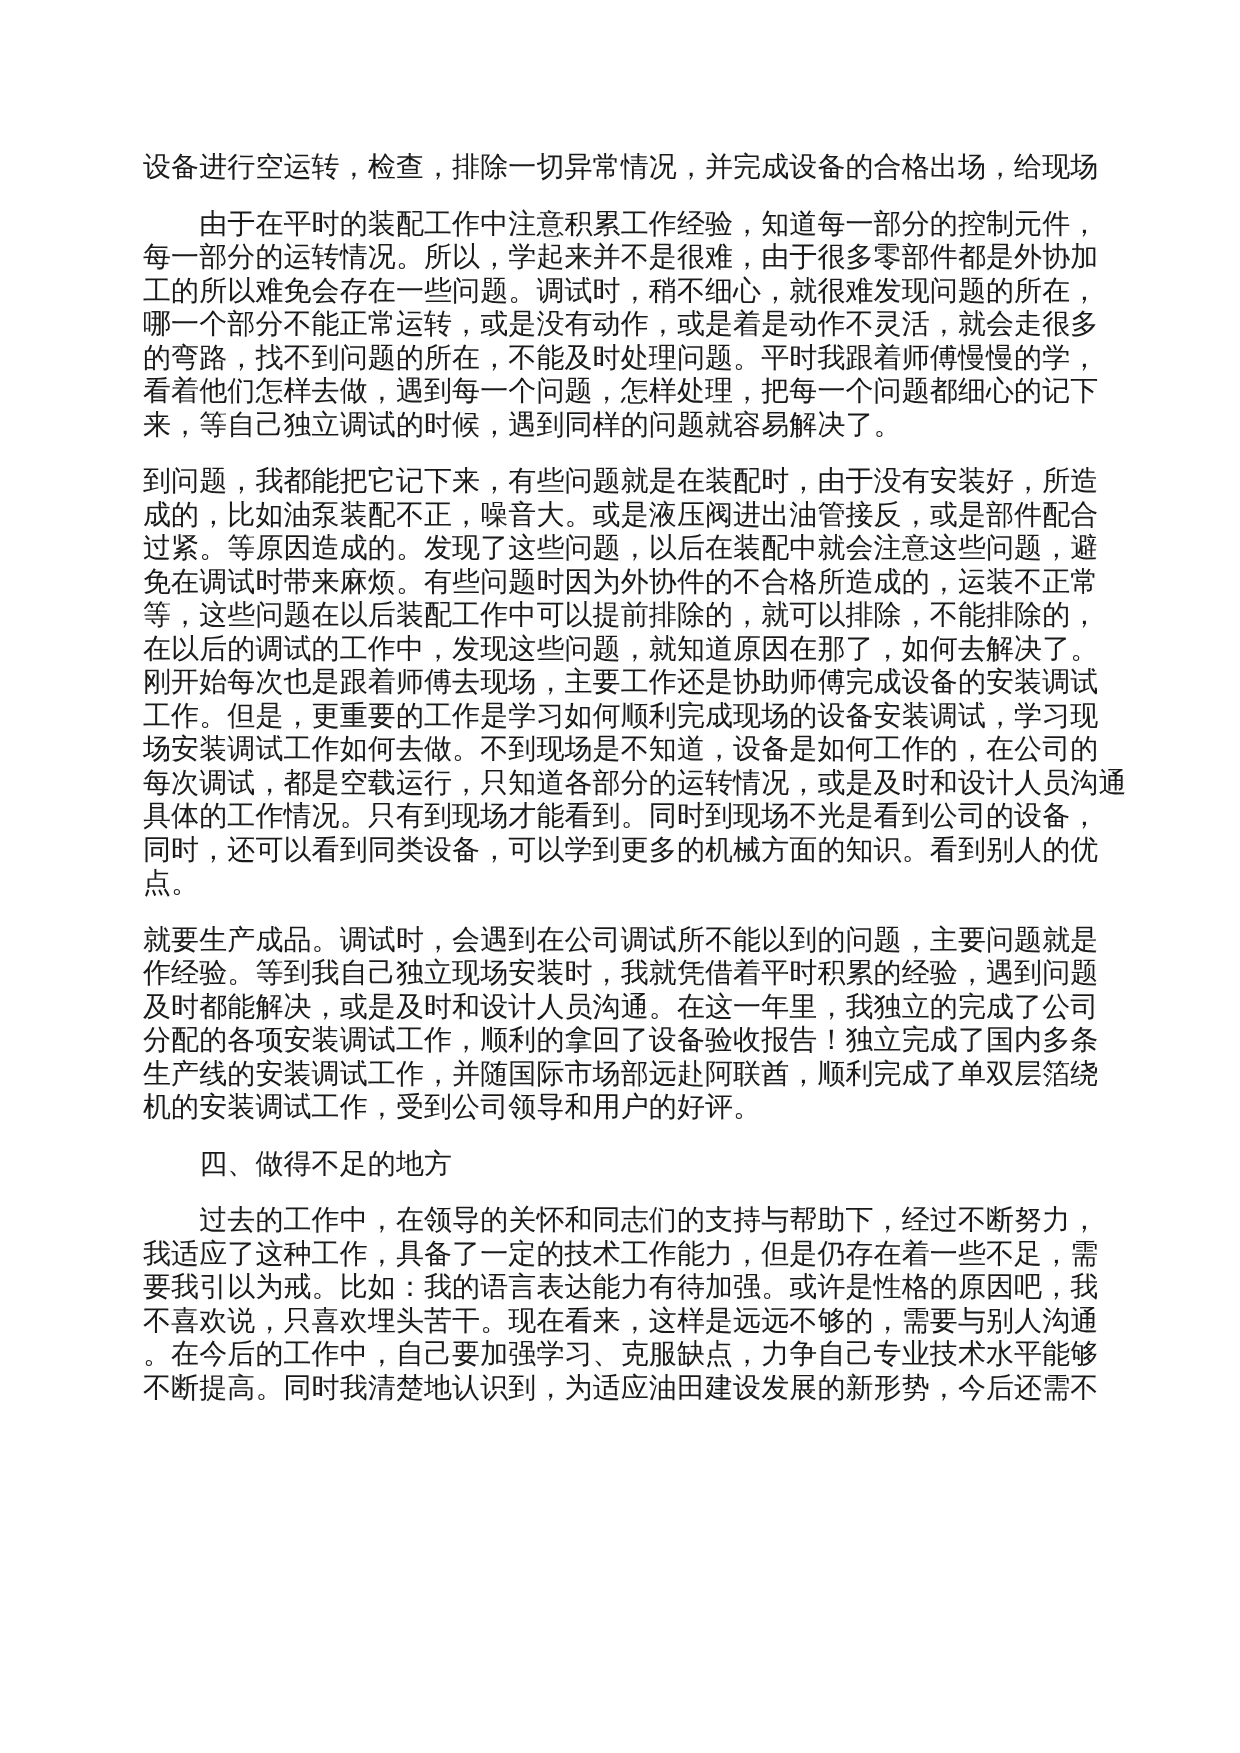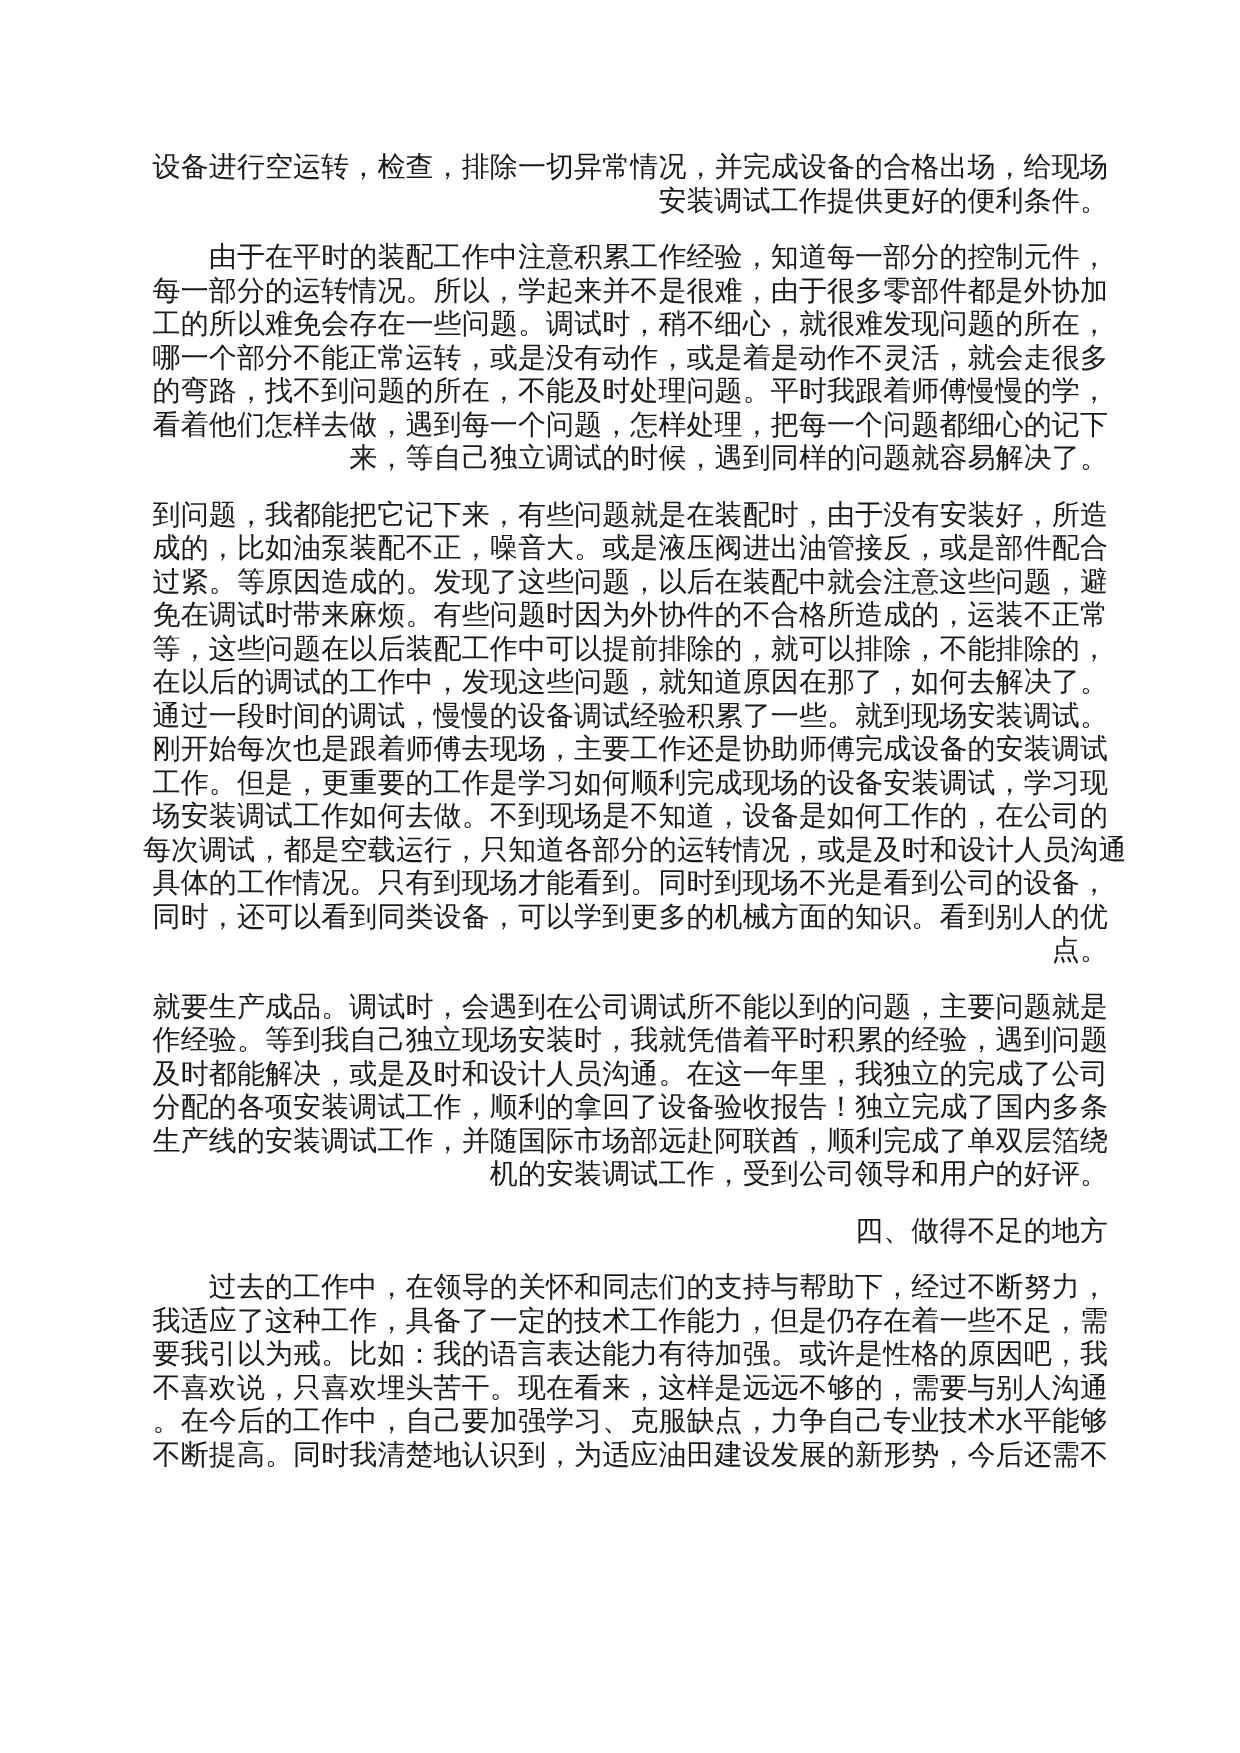--- a/index.html
+++ b/index.html
@@ -8,21 +8,20 @@
     background: #ffffff;
   }
   .page {
     position: relative;
     width: 1240px;
     height: 1632px;
     background: #ffffff;
     overflow: hidden;
     font-family: "Liberation Serif", "DejaVu Serif", serif;
     color: #1a1a1a;
-    text-align: right;
   }
   .content {
     position: absolute;
     left: 143px;
     top: 150px;
     width: 965px;
   }
   .block {
     margin: 0 0 23px 0;
   }
@@ -38,39 +37,37 @@
     margin-top: 8px;
   }
 </style>
 </head>
 <body>
 
 <div class="page">
   <div class="content">
       <div class="block paragraph">
         <div class="line">设备进行空运转，检查，排除一切异常情况，并完成设备的合格出场，给现场</div>
-        <div class="line">安装调试工作提供更好的便利条件。</div>
       </div>
       <div class="block paragraph">
         <div class="line">　　由于在平时的装配工作中注意积累工作经验，知道每一部分的控制元件，</div>
         <div class="line">每一部分的运转情况。所以，学起来并不是很难，由于很多零部件都是外协加</div>
         <div class="line">工的所以难免会存在一些问题。调试时，稍不细心，就很难发现问题的所在，</div>
         <div class="line">哪一个部分不能正常运转，或是没有动作，或是着是动作不灵活，就会走很多</div>
         <div class="line">的弯路，找不到问题的所在，不能及时处理问题。平时我跟着师傅慢慢的学，</div>
         <div class="line">看着他们怎样去做，遇到每一个问题，怎样处理，把每一个问题都细心的记下</div>
         <div class="line">来，等自己独立调试的时候，遇到同样的问题就容易解决了。</div>
       </div>
       <div class="block paragraph">
         <div class="line">到问题，我都能把它记下来，有些问题就是在装配时，由于没有安装好，所造</div>
         <div class="line">成的，比如油泵装配不正，噪音大。或是液压阀进出油管接反，或是部件配合</div>
         <div class="line">过紧。等原因造成的。发现了这些问题，以后在装配中就会注意这些问题，避</div>
         <div class="line">免在调试时带来麻烦。有些问题时因为外协件的不合格所造成的，运装不正常</div>
         <div class="line">等，这些问题在以后装配工作中可以提前排除的，就可以排除，不能排除的，</div>
         <div class="line">在以后的调试的工作中，发现这些问题，就知道原因在那了，如何去解决了。</div>
-        <div class="line">通过一段时间的调试，慢慢的设备调试经验积累了一些。就到现场安装调试。</div>
         <div class="line">刚开始每次也是跟着师傅去现场，主要工作还是协助师傅完成设备的安装调试</div>
         <div class="line">工作。但是，更重要的工作是学习如何顺利完成现场的设备安装调试，学习现</div>
         <div class="line">场安装调试工作如何去做。不到现场是不知道，设备是如何工作的，在公司的</div>
         <div class="line">每次调试，都是空载运行，只知道各部分的运转情况，或是及时和设计人员沟通</div>
         <div class="line">具体的工作情况。只有到现场才能看到。同时到现场不光是看到公司的设备，</div>
         <div class="line">同时，还可以看到同类设备，可以学到更多的机械方面的知识。看到别人的优</div>
         <div class="line">点。</div>
       </div>
       <div class="block paragraph">
         <div class="line">就要生产成品。调试时，会遇到在公司调试所不能以到的问题，主要问题就是</div>

